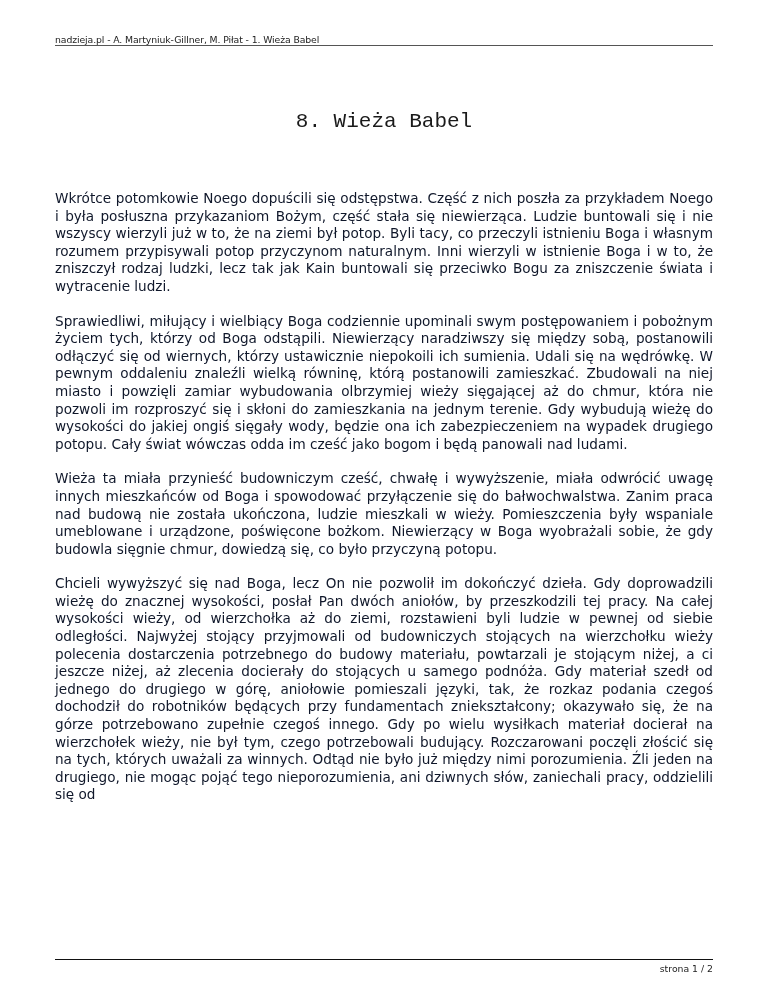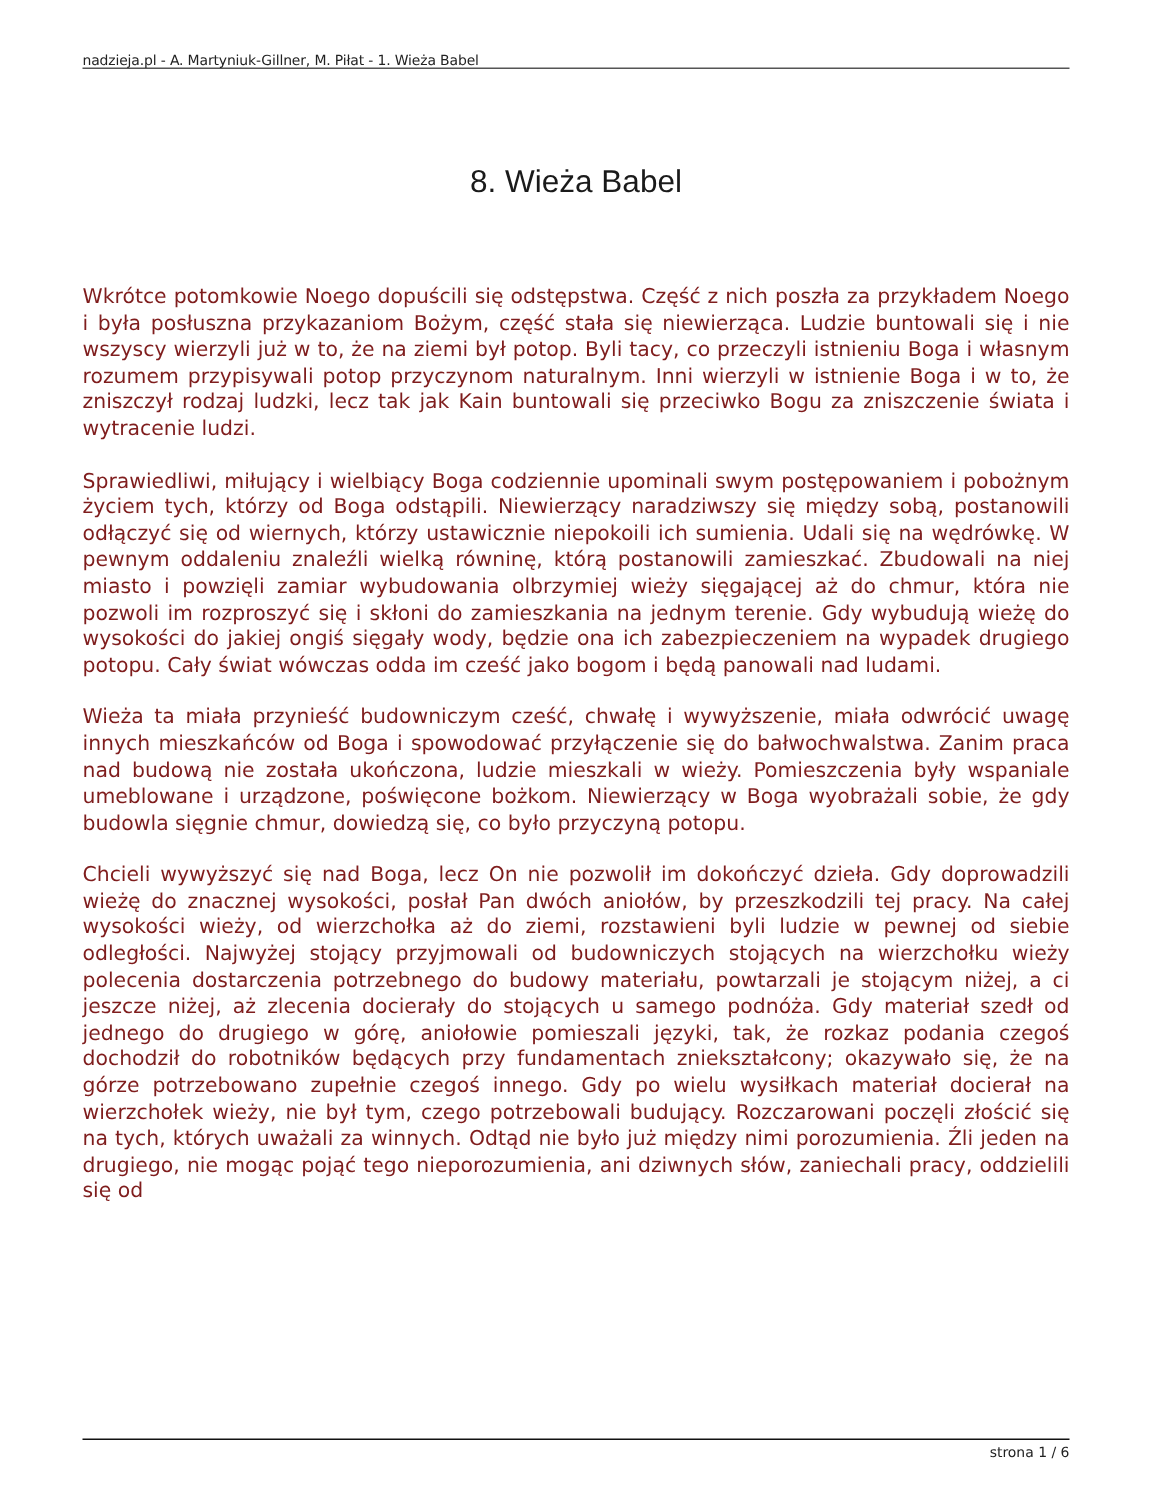--- a/index.html
+++ b/index.html
@@ -29,40 +29,40 @@
     color: #222;
     line-height: 13px;
     letter-spacing: -0.1px;
   }
   .doc-title {
     position: absolute;
     left: 0;
     top: 107px;
     width: 768px;
     text-align: center;
-    font-family: Liberation Sans, sans-serif;
+    font-family: Liberation Mono, monospace;
     font-size: 21px;
     color: #1a1a1a;
     margin: 0;
     font-weight: normal;
     line-height: 30px;
   }
   .content {
     position: absolute;
     left: 55px;
     top: 190px;
     width: 658px;
   }
   .content p {
     margin: 0 0 17px 0;
     font-family: "DejaVu Sans", sans-serif;
     font-size: 13.6px;
     line-height: 17.6px;
     text-align: justify;
-    color: #7f1d1d;
+    color: #0f172a;
   }
   .page-footer {
     position: absolute;
     left: 55px;
     top: 959px;
     width: 658px;
     border-top: 1.5px solid #111;
   }
   .page-footer .page-number {
     display: block;
@@ -84,14 +84,14 @@
 <h1 class="doc-title">8. Wieża Babel</h1>
 
 <div class="content">
   <p>Wkrótce potomkowie Noego dopuścili się odstępstwa. Część z nich poszła za przykładem Noego i była posłuszna przykazaniom Bożym, część stała się niewierząca. Ludzie buntowali się i nie wszyscy wierzyli już w to, że na ziemi był potop. Byli tacy, co przeczyli istnieniu Boga i własnym rozumem przypisywali potop przyczynom naturalnym. Inni wierzyli w istnienie Boga i w to, że zniszczył rodzaj ludzki, lecz tak jak Kain buntowali się przeciwko Bogu za zniszczenie świata i wytracenie ludzi.</p>
   <p>Sprawiedliwi, miłujący i wielbiący Boga codziennie upominali swym postępowaniem i pobożnym życiem tych, którzy od Boga odstąpili. Niewierzący naradziwszy się między sobą, postanowili odłączyć się od wiernych, którzy ustawicznie niepokoili ich sumienia. Udali się na wędrówkę. W pewnym oddaleniu znaleźli wielką równinę, którą postanowili zamieszkać. Zbudowali na niej miasto i powzięli zamiar wybudowania olbrzymiej wieży sięgającej aż do chmur, która nie pozwoli im rozproszyć się i skłoni do zamieszkania na jednym terenie. Gdy wybudują wieżę do wysokości do jakiej ongiś sięgały wody, będzie ona ich zabezpieczeniem na wypadek drugiego potopu. Cały świat wówczas odda im cześć jako bogom i będą panowali nad ludami.</p>
   <p>Wieża ta miała przynieść budowniczym cześć, chwałę i wywyższenie, miała odwrócić uwagę innych mieszkańców od Boga i spowodować przyłączenie się do bałwochwalstwa. Zanim praca nad budową nie została ukończona, ludzie mieszkali w wieży. Pomieszczenia były wspaniale umeblowane i urządzone, poświęcone bożkom. Niewierzący w Boga wyobrażali sobie, że gdy budowla sięgnie chmur, dowiedzą się, co było przyczyną potopu.</p>
   <p>Chcieli wywyższyć się nad Boga, lecz On nie pozwolił im dokończyć dzieła. Gdy doprowadzili wieżę do znacznej wysokości, posłał Pan dwóch aniołów, by przeszkodzili tej pracy. Na całej wysokości wieży, od wierzchołka aż do ziemi, rozstawieni byli ludzie w pewnej od siebie odległości. Najwyżej stojący przyjmowali od budowniczych stojących na wierzchołku wieży polecenia dostarczenia potrzebnego do budowy materiału, powtarzali je stojącym niżej, a ci jeszcze niżej, aż zlecenia docierały do stojących u samego podnóża. Gdy materiał szedł od jednego do drugiego w górę, aniołowie pomieszali języki, tak, że rozkaz podania czegoś dochodził do robotników będących przy fundamentach zniekształcony; okazywało się, że na górze potrzebowano zupełnie czegoś innego. Gdy po wielu wysiłkach materiał docierał na wierzchołek wieży, nie był tym, czego potrzebowali budujący. Rozczarowani poczęli złościć się na tych, których uważali za winnych. Odtąd nie było już między nimi porozumienia. Źli jeden na drugiego, nie mogąc pojąć tego nieporozumienia, ani dziwnych słów, zaniechali pracy, oddzielili się od</p>
 </div>
 
 <div class="page-footer">
-  <span class="page-number">strona 1 / 6</span>
+  <span class="page-number">strona 1 / 2</span>
 </div>
 
 </body></html>

